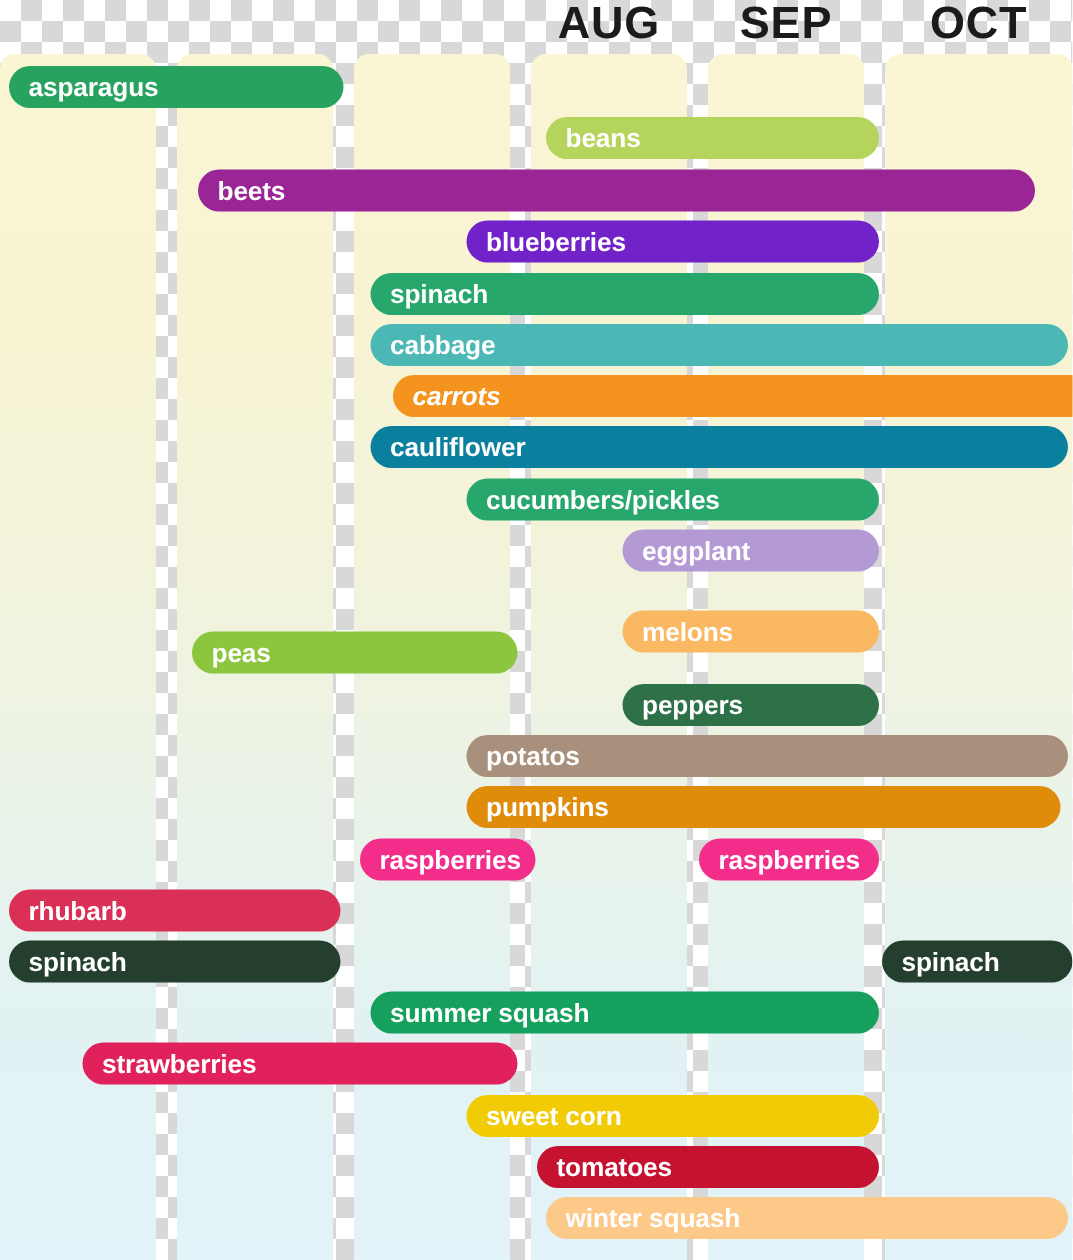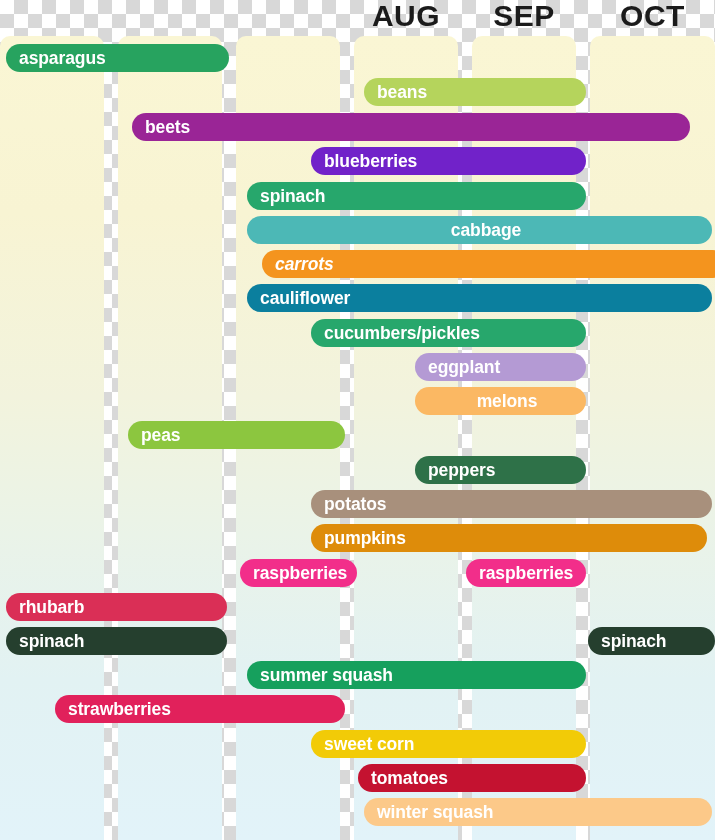--- a/index.html
+++ b/index.html
@@ -100,36 +100,36 @@
       </div>
       <div class="bar" style="left: 132px; width: 558px; top: 113px; background: rgb(154, 37, 150);">
         <span class="bar-label">beets</span>
       </div>
       <div class="bar" style="left: 311px; width: 275px; top: 147px; background: rgb(113, 34, 201);">
         <span class="bar-label">blueberries</span>
       </div>
       <div class="bar" style="left: 247px; width: 339px; top: 182px; background: rgb(39, 167, 108);">
         <span class="bar-label">spinach</span>
       </div>
-      <div class="bar" style="left: 247px; width: 465px; top: 216px; background: rgb(76, 184, 182); justify-content: center;">
+      <div class="bar" style="left: 247px; width: 465px; top: 216px; background: rgb(76, 184, 182);">
         <span class="bar-label">cabbage</span>
       </div>
       <div class="bar" style="left: 262px; width: 465px; top: 250px; background: rgb(244, 148, 30); font-style: italic;">
         <span class="bar-label">carrots</span>
       </div>
       <div class="bar" style="left: 247px; width: 465px; top: 284px; background: rgb(11, 127, 158);">
         <span class="bar-label">cauliflower</span>
       </div>
       <div class="bar" style="left: 311px; width: 275px; top: 319px; background: rgb(39, 167, 108);">
         <span class="bar-label">cucumbers/pickles</span>
       </div>
       <div class="bar" style="left: 415px; width: 171px; top: 353px; background: rgb(180, 154, 212);">
         <span class="bar-label">eggplant</span>
       </div>
-      <div class="bar" style="left: 415px; width: 171px; top: 387px; background: rgb(251, 184, 99); justify-content: center;">
+      <div class="bar" style="left: 415px; width: 171px; top: 407px; background: rgb(251, 184, 99);">
         <span class="bar-label">melons</span>
       </div>
       <div class="bar" style="left: 128px; width: 217px; top: 421px; background: rgb(140, 198, 63);">
         <span class="bar-label">peas</span>
       </div>
       <div class="bar" style="left: 415px; width: 171px; top: 456px; background: rgb(46, 113, 72);">
         <span class="bar-label">peppers</span>
       </div>
       <div class="bar" style="left: 311px; width: 401px; top: 490px; background: rgb(168, 144, 124);">
         <span class="bar-label">potatos</span>

